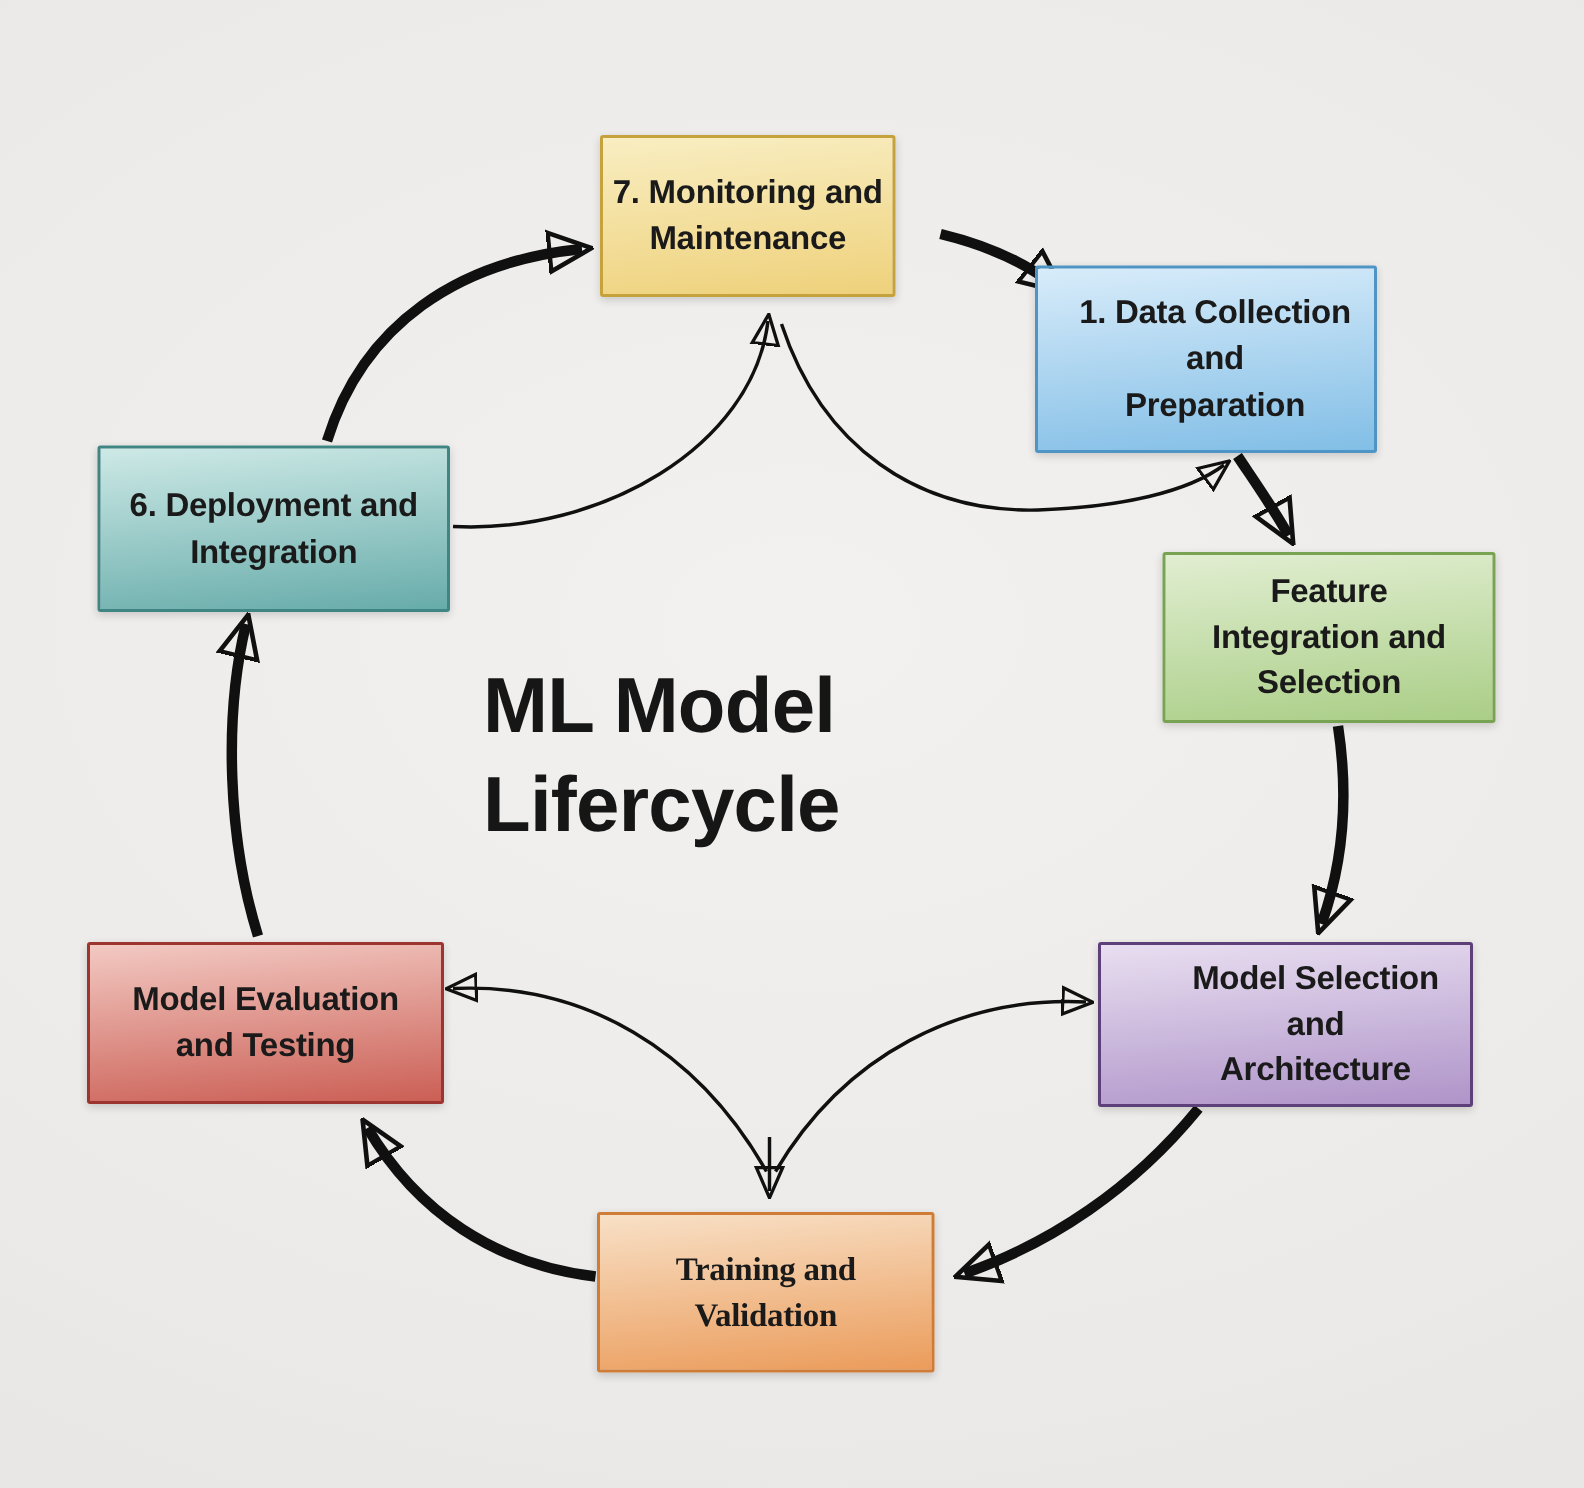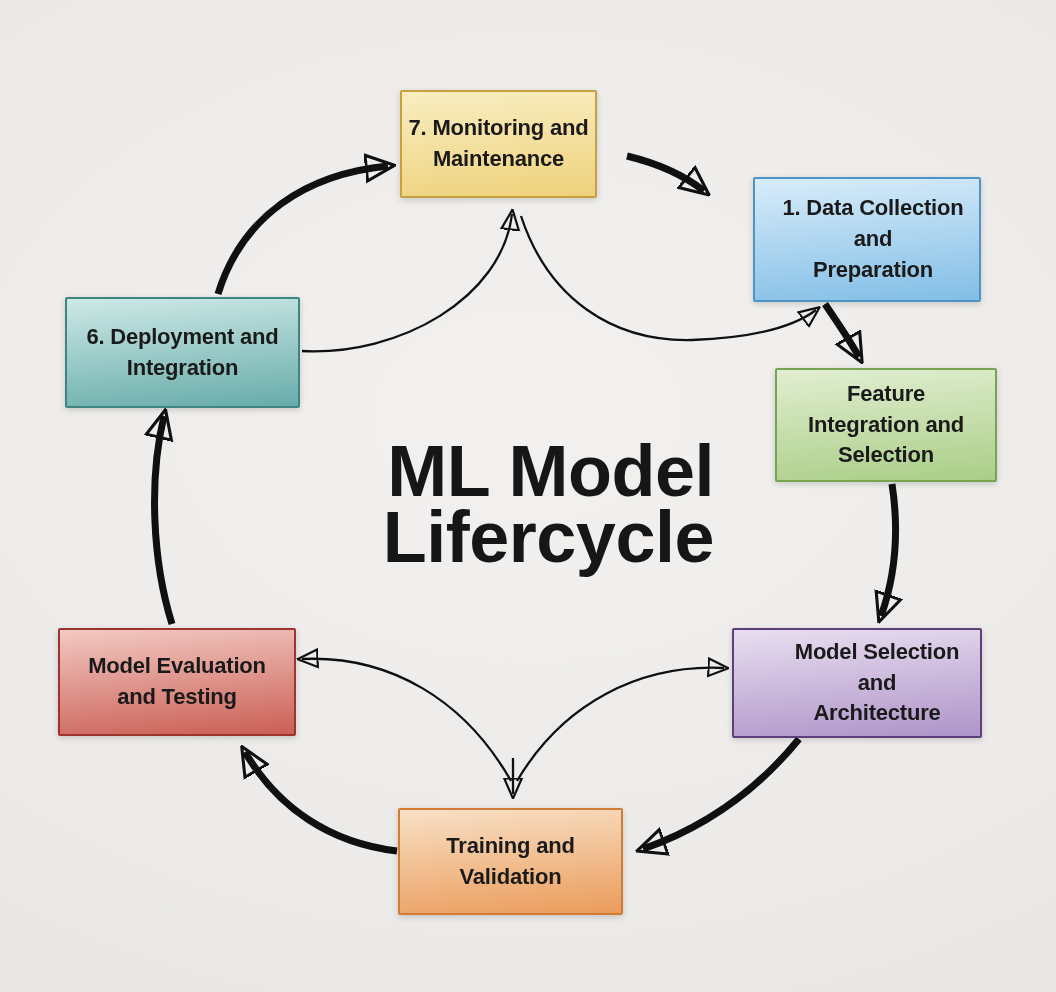--- a/index.html
+++ b/index.html
@@ -17,22 +17,22 @@
     display:flex; align-items:center; justify-content:center;
     text-align:center; white-space:pre-line;
     font-size:22px; font-weight:600; line-height:1.4;
     color:#1a1a1a; letter-spacing:-0.2px;
     border:2px solid #888;
     box-shadow:0 2px 6px rgba(0,0,0,0.16);
     border-radius:2px;
   }
   .center-title {
     position:absolute; z-index:2; left:322px; top:438px; width:392px;
-    text-align:right; white-space:pre-line;
-    font-size:72px; line-height:66px; font-weight:600;
+    text-align:left; white-space:pre-line;
+    font-size:52px; line-height:66px; font-weight:600;
     color:#161616; letter-spacing:-0.5px;
   }
 </style>
 </head>
 <body>
 
 <div class="stage">
 
   <svg class="arrows" width="1056" height="992" viewBox="0 0 1056 992" xmlns="http://www.w3.org/2000/svg" style="color: rgb(16, 16, 16);">
     <defs>
@@ -55,32 +55,32 @@
     <path class="thin" d="M 302,351 C 400,356 502,298 512,214" marker-end="url(#ah-thin)"></path>
     <path class="thin" d="M 521,216 C 548,298 612,342 692,340 C 748,338 792,328 816,310" marker-end="url(#ah-thin)"></path>
     <path class="thin" d="M 302,659 C 390,655 465,700 511,781" marker-start="url(#ah-thin)"></path>
     <path class="thin" d="M 724,668 C 640,664 563,703 517,781" marker-start="url(#ah-thin)"></path>
     <path class="thin" d="M 513,758 L 513,794" marker-end="url(#ah-thin)"></path>
   </svg>
 
   <div class="node" style="left: 400px; top: 90px; width: 197px; height: 108px; background: linear-gradient(175deg, rgb(249, 238, 194) 0%, rgb(238, 209, 123) 100%); border-color: rgb(198, 162, 61);">7. Monitoring and
 Maintenance</div>
 
-  <div class="node" style="left: 753px; top: 177px; width: 228px; height: 125px; background: linear-gradient(175deg, rgb(216, 236, 250) 0%, rgb(130, 190, 230) 100%); border-color: rgb(78, 148, 196); padding-left: 12px;">1. Data Collection
+  <div class="node" style="left: 690px; top: 177px; width: 228px; height: 125px; background: linear-gradient(175deg, rgb(216, 236, 250) 0%, rgb(130, 190, 230) 100%); border-color: rgb(78, 148, 196); padding-left: 12px;">1. Data Collection
 and
 Preparation</div>
 
   <div class="node" style="left: 775px; top: 368px; width: 222px; height: 114px; background: linear-gradient(175deg, rgb(225, 238, 209) 0%, rgb(170, 206, 135) 100%); border-color: rgb(120, 163, 82);">Feature
 Integration and
 Selection</div>
 
   <div class="node" style="left: 732px; top: 628px; width: 250px; height: 110px; background: linear-gradient(175deg, rgb(232, 222, 240) 0%, rgb(175, 148, 201) 100%); border-color: rgb(93, 63, 122); padding-left: 40px;">Model Selection and
 Architecture</div>
 
-  <div class="node" style="left: 398px; top: 808px; width: 225px; height: 107px; background: linear-gradient(175deg, rgb(248, 224, 198) 0%, rgb(235, 156, 91) 100%); border-color: rgb(207, 124, 54);">Training and
+  <div class="node" style="left: 398px; top: 808px; width: 225px; height: 107px; background: linear-gradient(175deg, rgb(248, 224, 198) 0%, rgb(235, 156, 91) 100%); border-color: rgb(207, 124, 54); font-family: Liberation Serif, serif;">Training and
 Validation</div>
 
   <div class="node" style="left: 58px; top: 628px; width: 238px; height: 108px; background: linear-gradient(175deg, rgb(242, 201, 194) 0%, rgb(203, 95, 85) 100%); border-color: rgb(156, 53, 47);">Model Evaluation
 and Testing</div>
 
   <div class="node" style="left: 65px; top: 297px; width: 235px; height: 111px; background: linear-gradient(175deg, rgb(205, 233, 230) 0%, rgb(103, 172, 170) 100%); border-color: rgb(63, 133, 131);">6. Deployment and
 Integration</div>
 
   <div class="center-title">ML Model
 Lifercycle</div>

